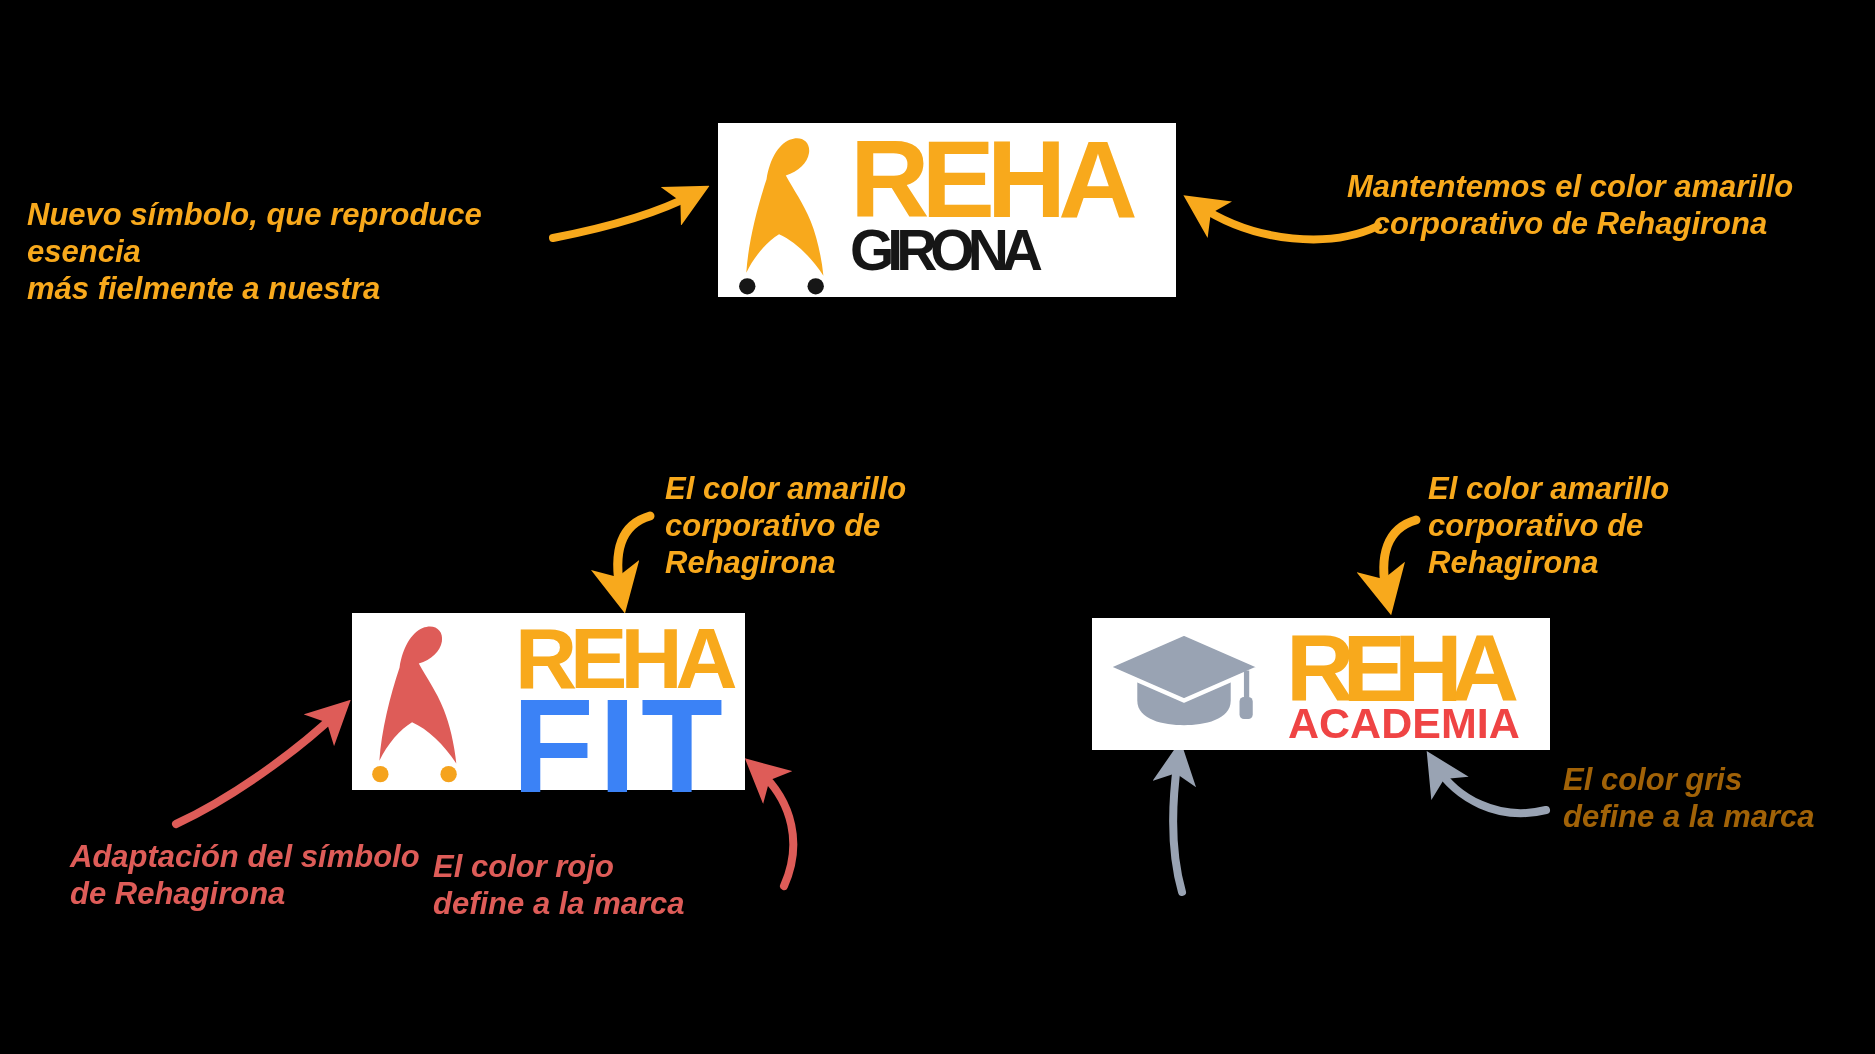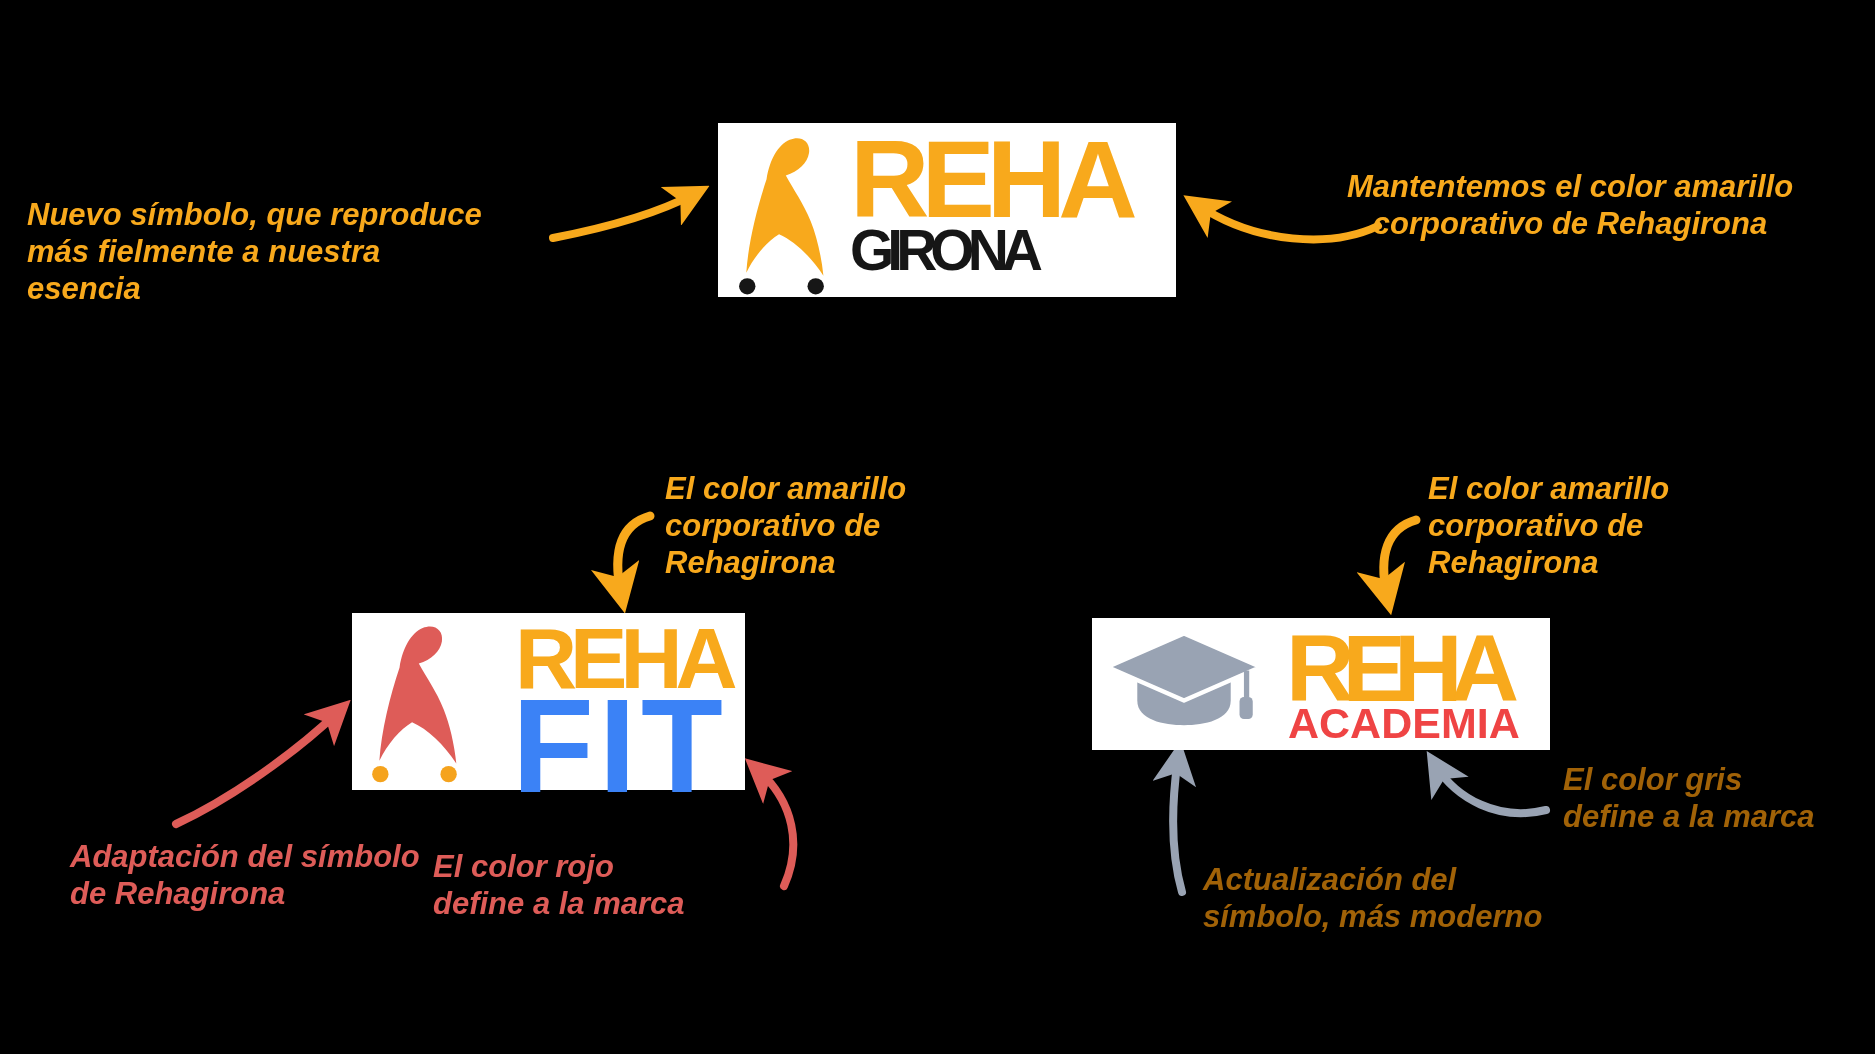--- a/index.html
+++ b/index.html
@@ -104,22 +104,22 @@
       <path fill="#99A3B3" stroke="#FFFFFF" stroke-width="5" stroke-linejoin="round" d="M 95 4 L 182 42 L 95 80 L 8 42 Z"></path>
       <rect x="163" y="46" width="6" height="30" fill="#99A3B3"></rect>
       <rect x="158" y="76" width="15" height="25" rx="5" fill="#99A3B3"></rect>
     </svg>
     <span class="wm wm-a-reha">REHA</span>
     <span class="wm wm-a-academia">ACADEMIA</span>
   </div>
 
   <div class="annot yellow t-right an-nuevo">
     <div>Nuevo símbolo, que reproduce</div>
+    <div>esencia</div>
     <div>más fielmente a nuestra</div>
-    <div>esencia</div>
   </div>
 
   <div class="annot yellow t-center an-mantentemos">
     <div>Mantentemos el color amarillo</div>
     <div>corporativo de Rehagirona</div>
   </div>
 
   <div class="annot yellow an-fit-amarillo">
     <div>El color amarillo</div>
     <div>corporativo de</div>
@@ -140,18 +140,14 @@
   <div class="annot red t-right an-rojo">
     <div>El color rojo</div>
     <div>define a la marca</div>
   </div>
 
   <div class="annot gray an-gris">
     <div>El color gris</div>
     <div>define a la marca</div>
   </div>
 
-  <div class="annot gray an-actualizacion">
-    <div>Actualización del</div>
-    <div>símbolo, más moderno</div>
-  </div>
 
 </div>
 
 </body></html>

